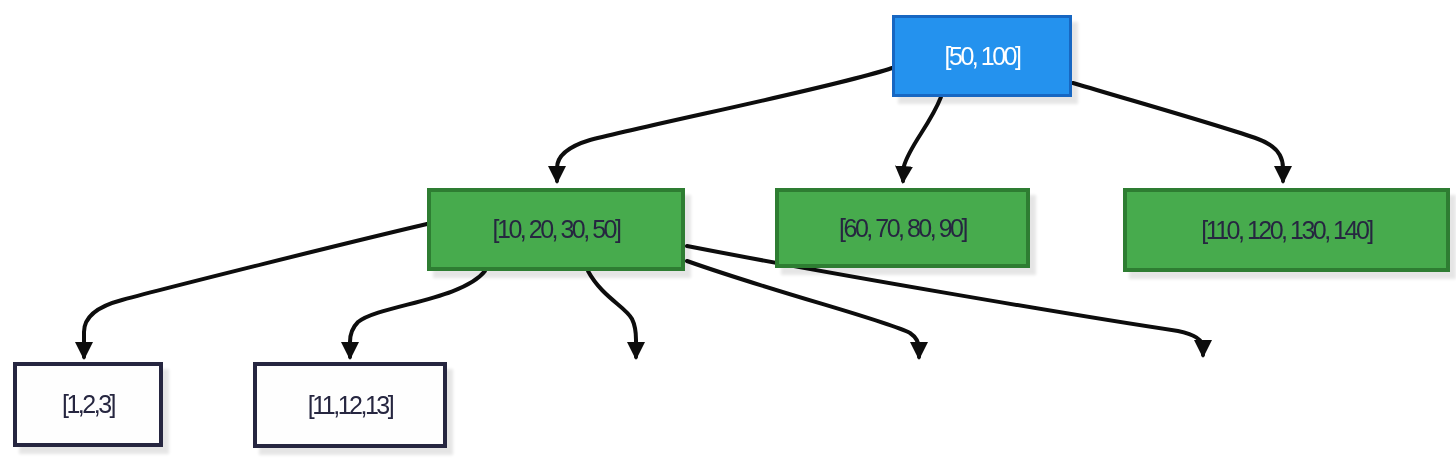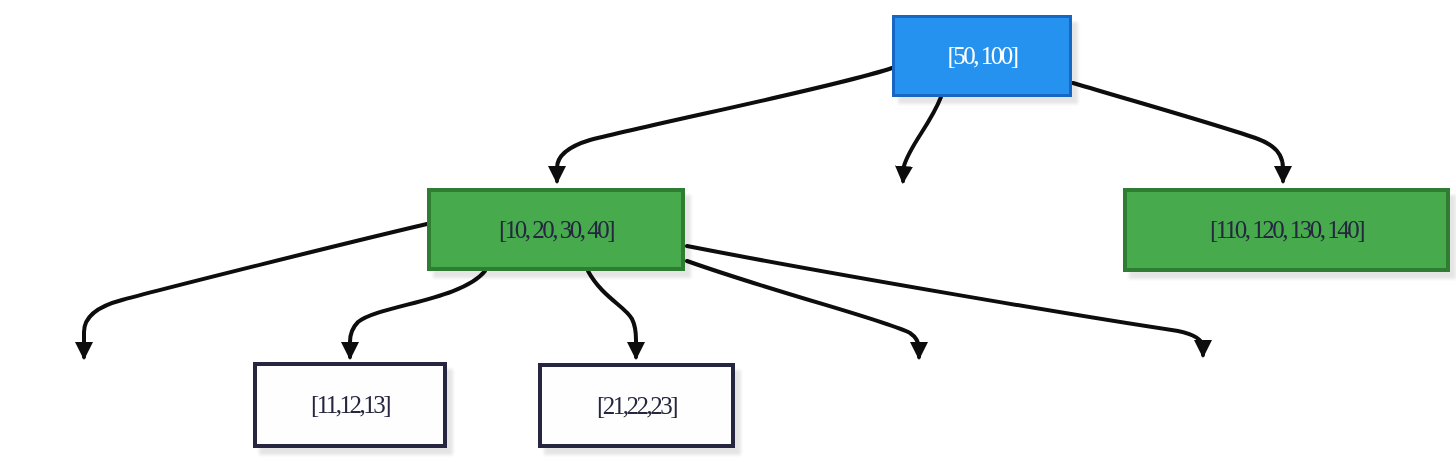--- a/index.html
+++ b/index.html
@@ -6,21 +6,21 @@
     --root-fill:#2492EE; --root-border:#1767C2;
     --internal-fill:#47AB4D; --internal-border:#2E7D32;
     --leaf-fill:#FEFEFE; --leaf-border:#262640;
     --text-dark:#262640; --text-light:#FFFFFF;
     --edge:#0D0D0D; --canvas-bg:#FFFFFF;
   }
   html,body{margin:0;padding:0;background:var(--canvas-bg);}
   .canvas{
     position:relative;width:1456px;height:462px;overflow:hidden;
     background:var(--canvas-bg);
-    font-family:Liberation Serif, serif;
+    font-family:Liberation Sans, sans-serif;
   }
   svg.edges{position:absolute;left:0;top:0;z-index:1;}
   svg.edges path.edge{
     fill:none;stroke:var(--edge);stroke-width:4;stroke-linecap:round;
   }
   .node{
     position:absolute;z-index:2;display:flex;align-items:center;justify-content:center;
     box-sizing:border-box;text-align:center;
     font-size:25px;letter-spacing:-2.5px;white-space:nowrap;
     box-shadow:6px 7px 3px rgba(0,0,0,0.10);
@@ -57,26 +57,29 @@
     <path class="edge" d="M 588 271 C 602 297, 626 307, 632 319 Q 636 327 636 340 L 636 357" marker-end="url(#arrow)"></path>
     <path class="edge" d="M 687 261 C 780 294, 885 320, 910 333 Q 919 339 919 349 L 919 357" marker-end="url(#arrow)"></path>
     <path class="edge" d="M 687 246 C 830 274, 1090 318, 1178 331 Q 1203 336 1203 348 L 1203 355" marker-end="url(#arrow)"></path>
   </svg>
 
   <div class="node root" style="left:892px;top:15px;width:180px;height:82px;">
     <span class="label">[50, 100]</span>
   </div>
 
   <div class="node internal" style="left:427px;top:188px;width:258px;height:83px;">
-    <span class="label">[10, 20, 30, 40]</span>
+    <span class="label">[10, 20, 30, 50]</span>
+  </div>
+  <div class="node internal" style="left:775px;top:188px;width:255px;height:80px;">
+    <span class="label">[60, 70, 80, 90]</span>
   </div>
   <div class="node internal" style="left:1123px;top:188px;width:327px;height:84px;justify-content:center;">
     <span class="label">[110, 120, 130, 140]</span>
   </div>
 
+  <div class="node leaf" style="left:13px;top:362px;width:150px;height:85px;">
+    <span class="label">[1,2,3]</span>
+  </div>
   <div class="node leaf" style="left:253px;top:362px;width:194px;height:86px;">
     <span class="label">[11,12,13]</span>
-  </div>
-  <div class="node leaf" style="left:538px;top:363px;width:197px;height:85px;">
-    <span class="label">[21,22,23]</span>
   </div>
 
 </div>
 
 </body></html>

